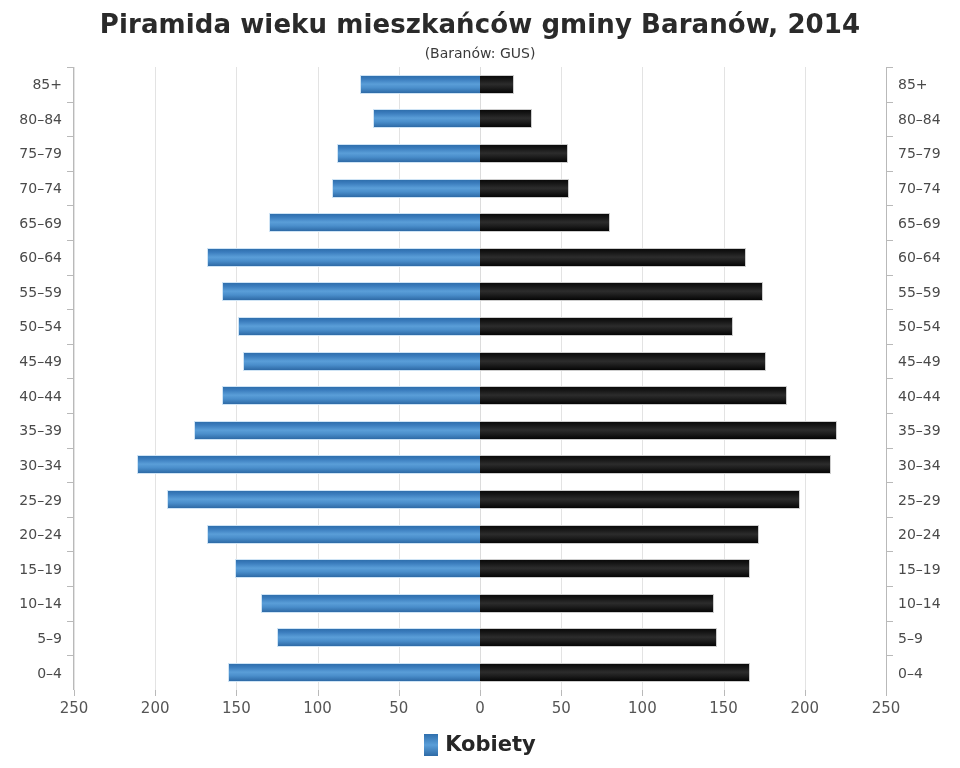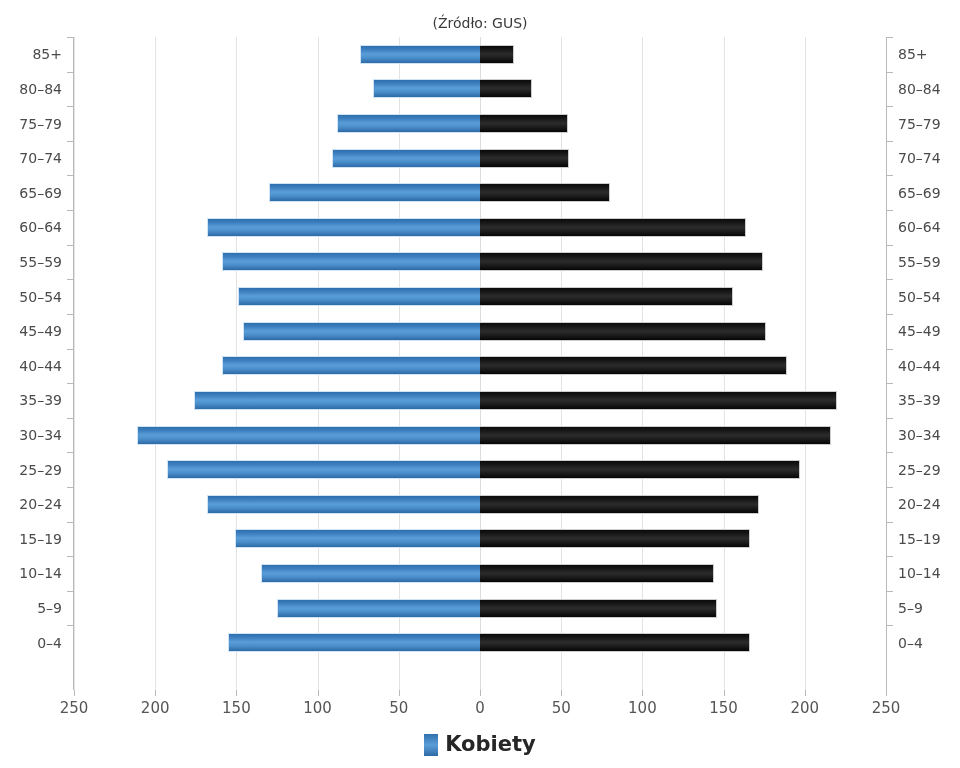--- a/index.html
+++ b/index.html
@@ -113,21 +113,22 @@
   .legend-label{
     font-size:21px;font-weight:bold;color:#262626;
   }
 </style>
 </head>
 <body>
 
 <div id="chart-root">
 
   <div class="title-block">
-    <div class="chart-subtitle">(Źródło: GUS)</div>
+    <div class="chart-title">Piramida wieku mieszkańców gminy Baranów, 2014</div>
+    <div class="chart-subtitle">(Baranów: GUS)</div>
   </div>
 
   <div class="plot-wrap">
     <div class="axis-col left">
       <div class="axis-spine"></div>
     <div class="axis-tick-label" style="top: 17.3056px;">85+</div>
         <div class="axis-nub" style="top: 0px;"></div>
         <div class="axis-tick-label" style="top: 51.9167px;">80–84</div>
         <div class="axis-nub" style="top: 34.6111px;"></div>
         <div class="axis-tick-label" style="top: 86.5278px;">75–79</div>

